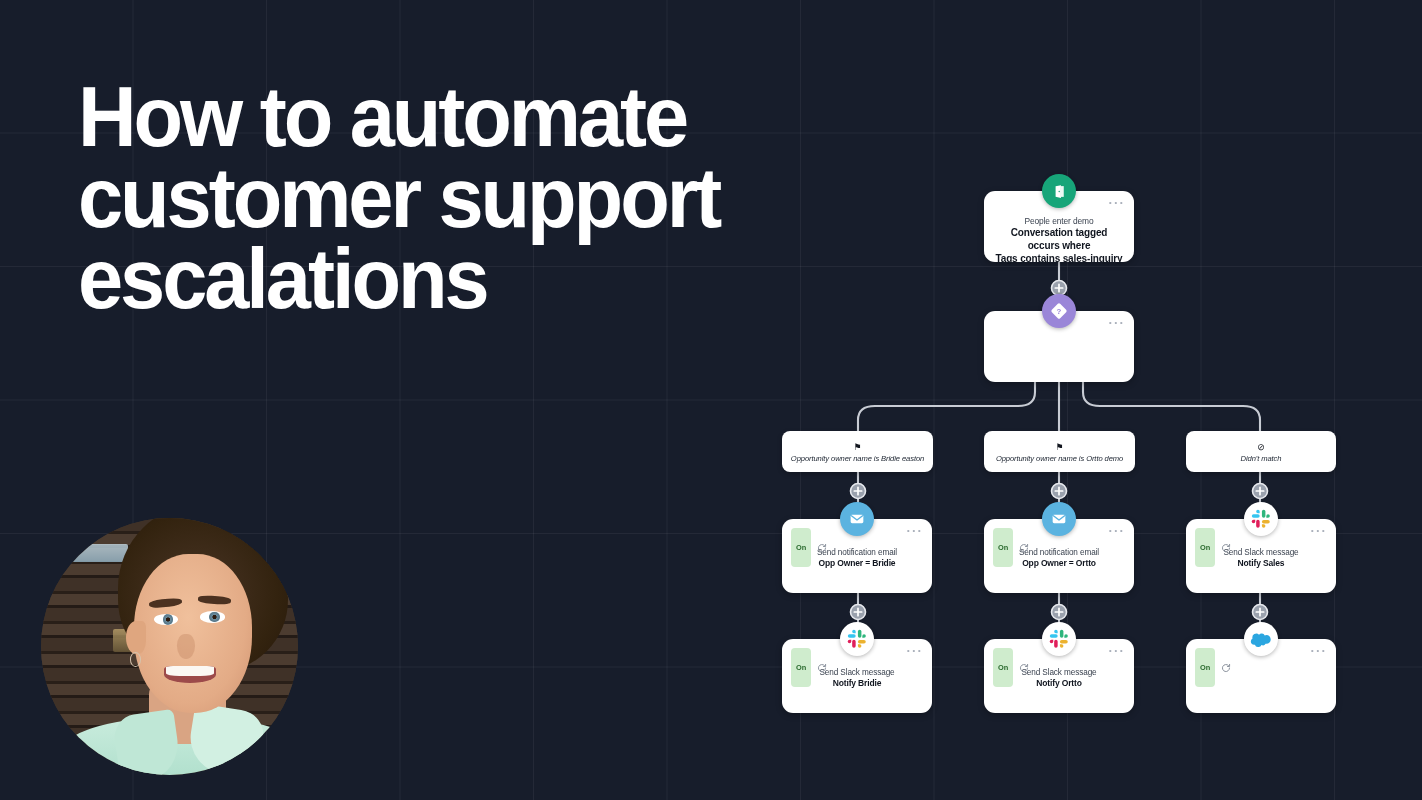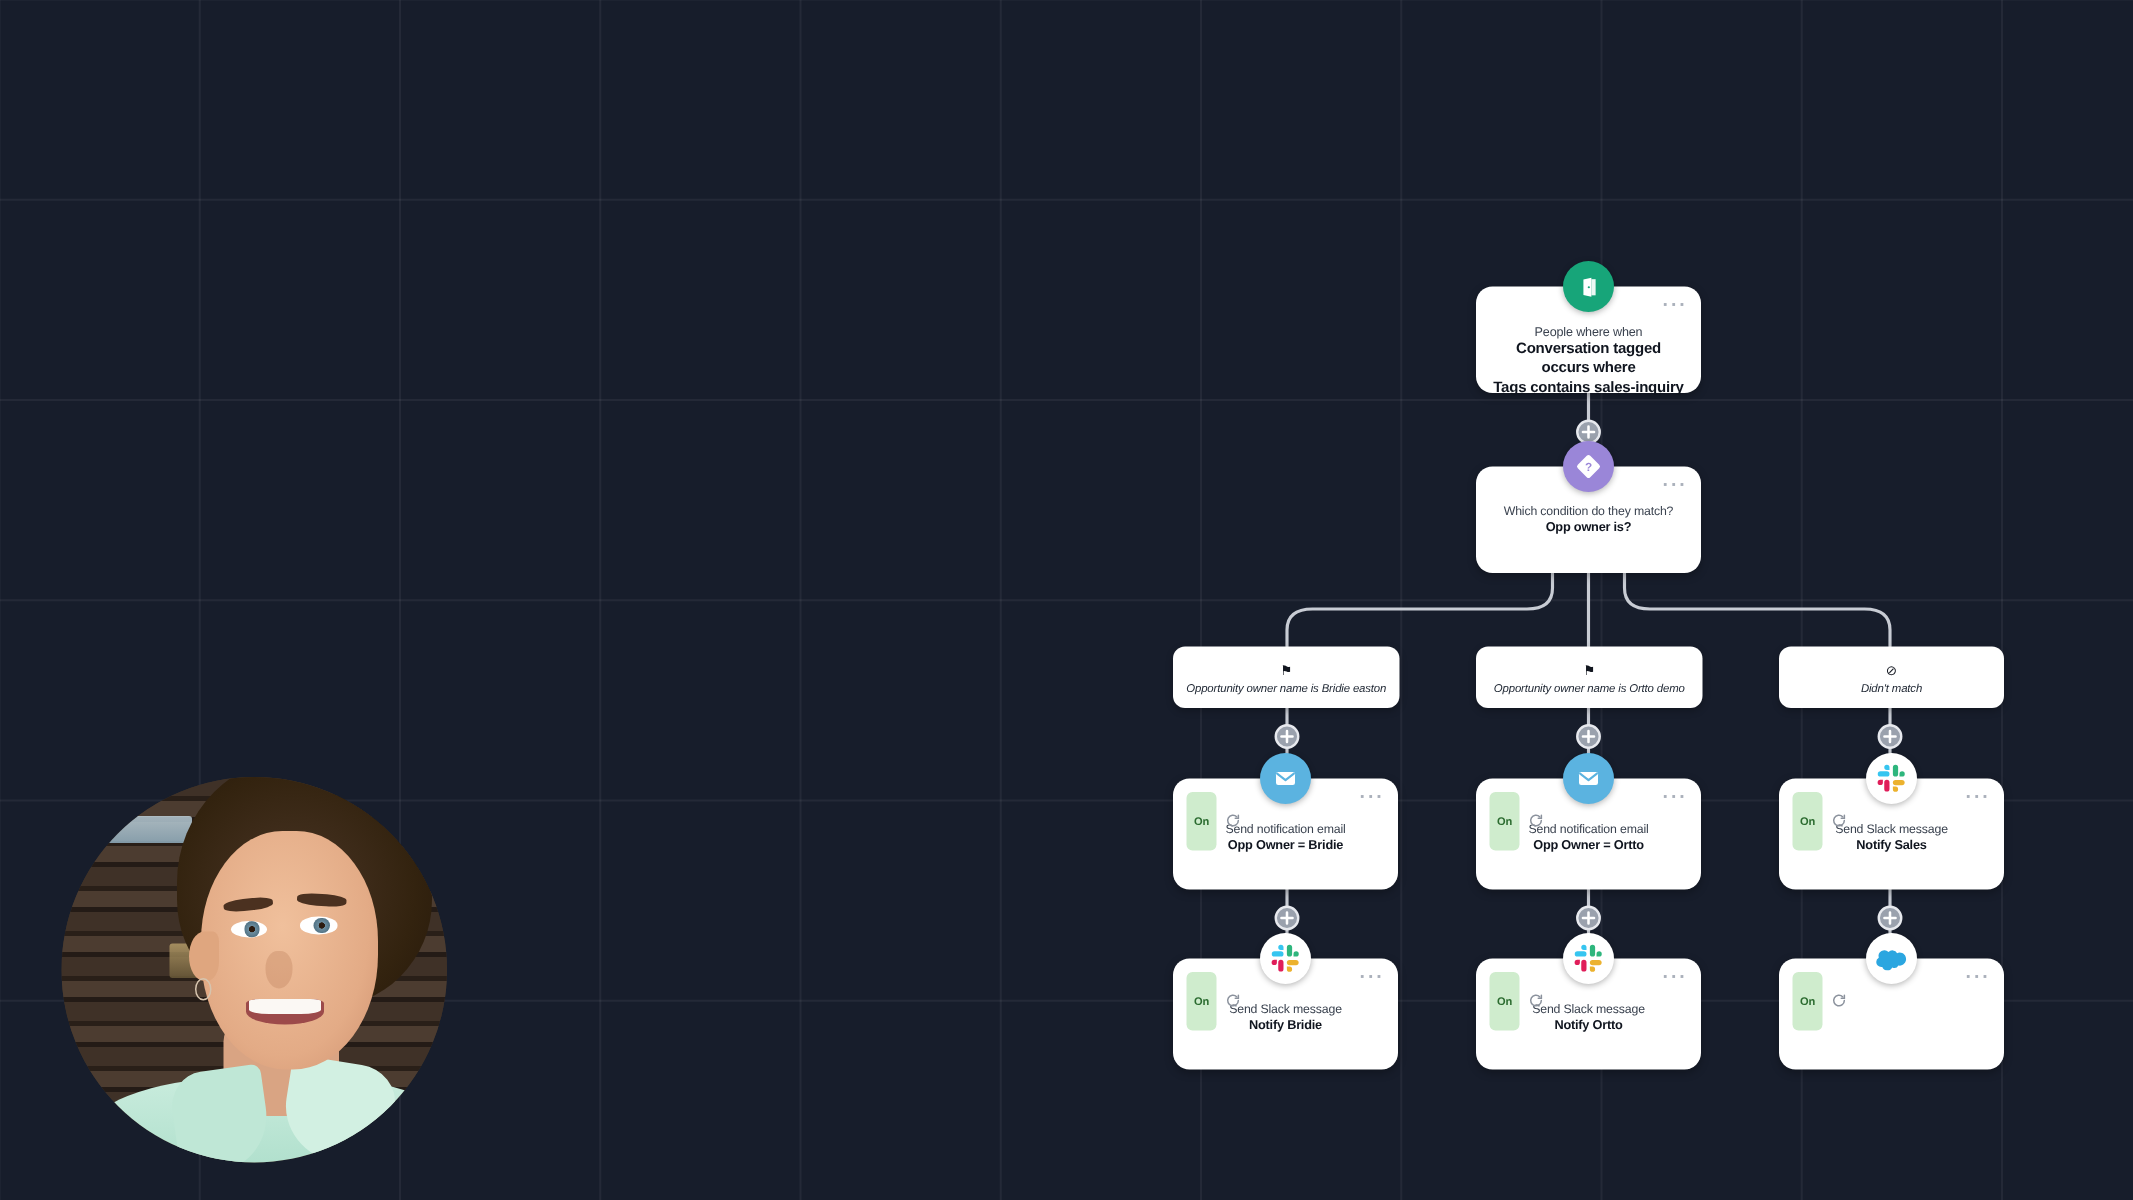--- a/index.html
+++ b/index.html
@@ -259,20 +259,25 @@
 
   .slack-wrap { width:20px; height:20px; }
   .sf-cloud { width:22px; height:16px; }
 </style>
 </head>
 <body>
 
 <div id="stage">
   <div id="grid"></div>
 
+  <div id="hero">
+    <div id="title">How to automate
+customer support
+escalations</div>
+  </div>
 
   <div id="avatar">
     <div class="photo">
       <div class="wood"></div>
       <div class="wood-hl"></div>
       <div class="wood-hl2"></div>
       <div class="shirt"></div>
       <div class="neck"></div>
       <div class="collar-l"></div>
       <div class="collar-r"></div>
@@ -338,38 +343,34 @@
     <div class="node" id="node-trigger">
       <div class="node-badge badge-green">
         <svg width="17" height="17" viewBox="0 0 24 24" fill="none">
           <path d="M14 3 L14 21 L6.5 19.4 L6.5 4.6 Z" fill="#ffffff"></path>
           <rect x="14" y="4.4" width="4" height="15.2" fill="#ffffff" opacity="0.92"></rect>
           <circle cx="11.6" cy="12" r="1.05" fill="#17a579"></circle>
         </svg>
       </div>
       <div class="dots">···</div>
       <div class="node-body">
-        <div class="node-sub">People where when</div>
+        <div class="node-sub">People enter demo</div>
         <div class="node-main" style="white-space:pre-line">Conversation tagged occurs where
 Tags contains sales-inquiry</div>
       </div>
     </div>
 
     <div class="node" id="node-condition">
       <div class="node-badge badge-purple">
         <svg width="22" height="22" viewBox="0 0 24 24">
           <rect x="5.6" y="5.6" width="12.8" height="12.8" rx="1.8" fill="#ffffff" transform="rotate(45 12 12)"></rect>
           <text x="12" y="15.4" font-family="Liberation Sans, sans-serif" font-size="8.6" font-weight="700" fill="#9a86d8" text-anchor="middle">?</text>
         </svg>
       </div>
       <div class="dots">···</div>
-      <div class="node-body">
-        <div class="node-sub">Which condition do they match?</div>
-        <div class="node-main">Opp owner is?</div>
-      </div>
     </div>
 
     <div class="branch" id="branch-1">
       <div class="branch-icon">⚑</div>
       <div class="branch-text">Opportunity owner name is Bridie easton</div>
     </div>
     <div class="branch" id="branch-2">
       <div class="branch-icon">⚑</div>
       <div class="branch-text">Opportunity owner name is Ortto demo</div>
     </div>

